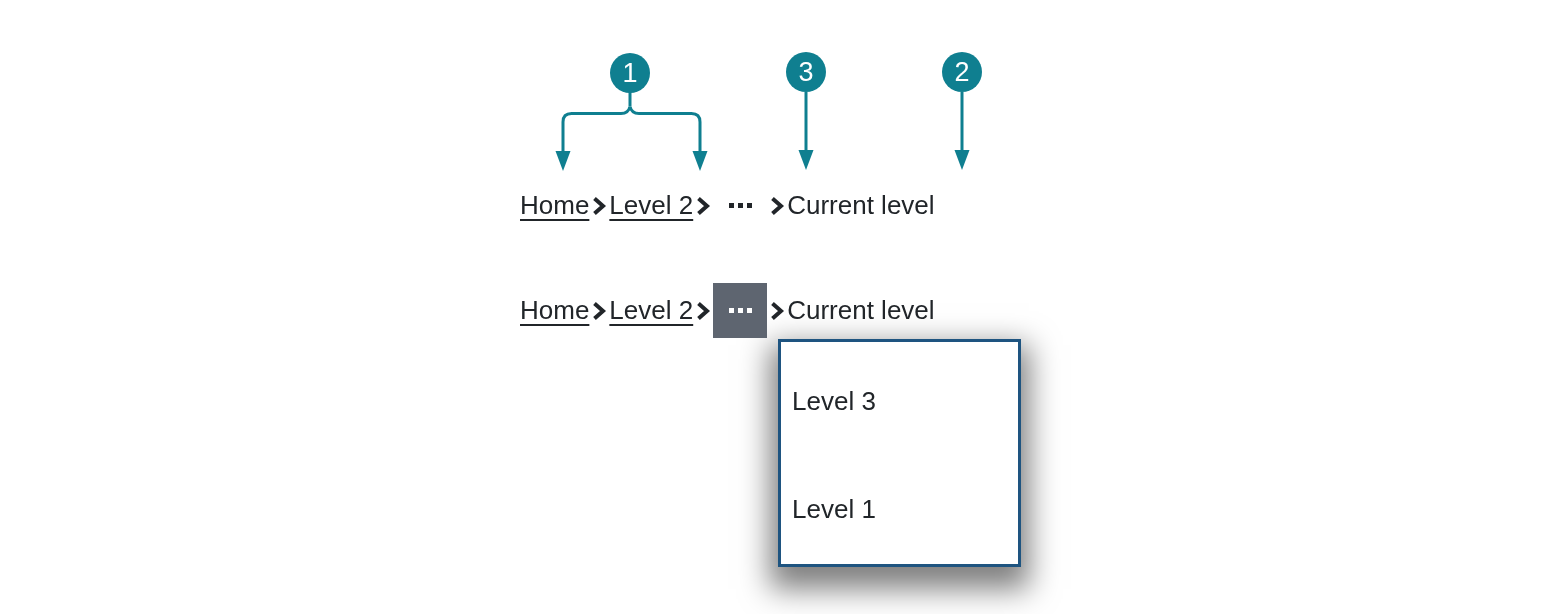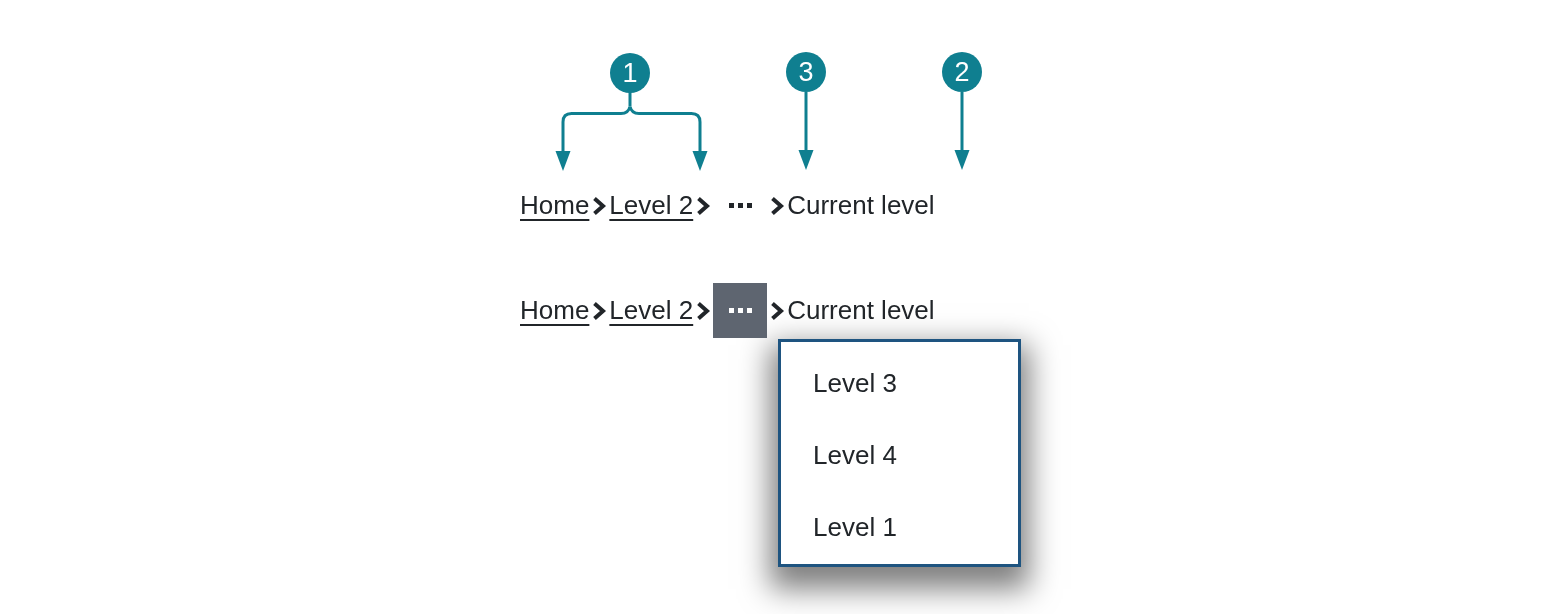--- a/index.html
+++ b/index.html
@@ -36,21 +36,21 @@
   .dots i{display:block;width:5px;height:5px;background:var(--text);}
   .ellipsis-slot{width:54px;display:flex;align-items:center;justify-content:center;align-self:stretch;cursor:pointer;}
   .ellipsis-btn{width:54px;align-self:stretch;display:flex;align-items:center;justify-content:center;
                 background:var(--ellipsis_btn_bg);border:none;cursor:pointer;}
   .ellipsis-btn .dots i{background:var(--ellipsis_btn_dots);}
 
   
   .menu{position:absolute;left:778px;top:339px;width:243px;height:228px;background:var(--menu_bg);
         border:3px solid var(--menu_border);z-index:2;display:flex;flex-direction:column;
         padding-top:5px;box-shadow:0 14px 28px 8px rgba(0,0,0,0.5);}
-  .menu-item{flex:1;display:flex;align-items:center;padding-left:32px;font-size:26px;
+  .menu-item{flex:1;display:flex;align-items:center;padding-left:11px;font-size:26px;
              color:var(--text);cursor:pointer;}
 </style>
 </head>
 <body>
 
 <div class="stage">
 
   <svg class="callout-arrows" viewBox="0 0 1560 614" aria-hidden="true">
     <g>
       <path d="M630 92 L630 106"></path>
@@ -117,17 +117,16 @@
         </span>
     </button>
     <svg class="chev" width="18" height="22" viewBox="0 0 18 22">
         <path d="M4.5 3.5 L13 11 L4.5 18.5"></path>
       </svg>
     <span class="crumb-current">Current level</span>
   </nav>
 
   <div class="menu">
     <div class="menu-item">Level 3</div>
-    <div class="menu-item">Level 4</div>
     <div class="menu-item">Level 1</div>
   </div>
 
 </div>
 
 </body></html>

